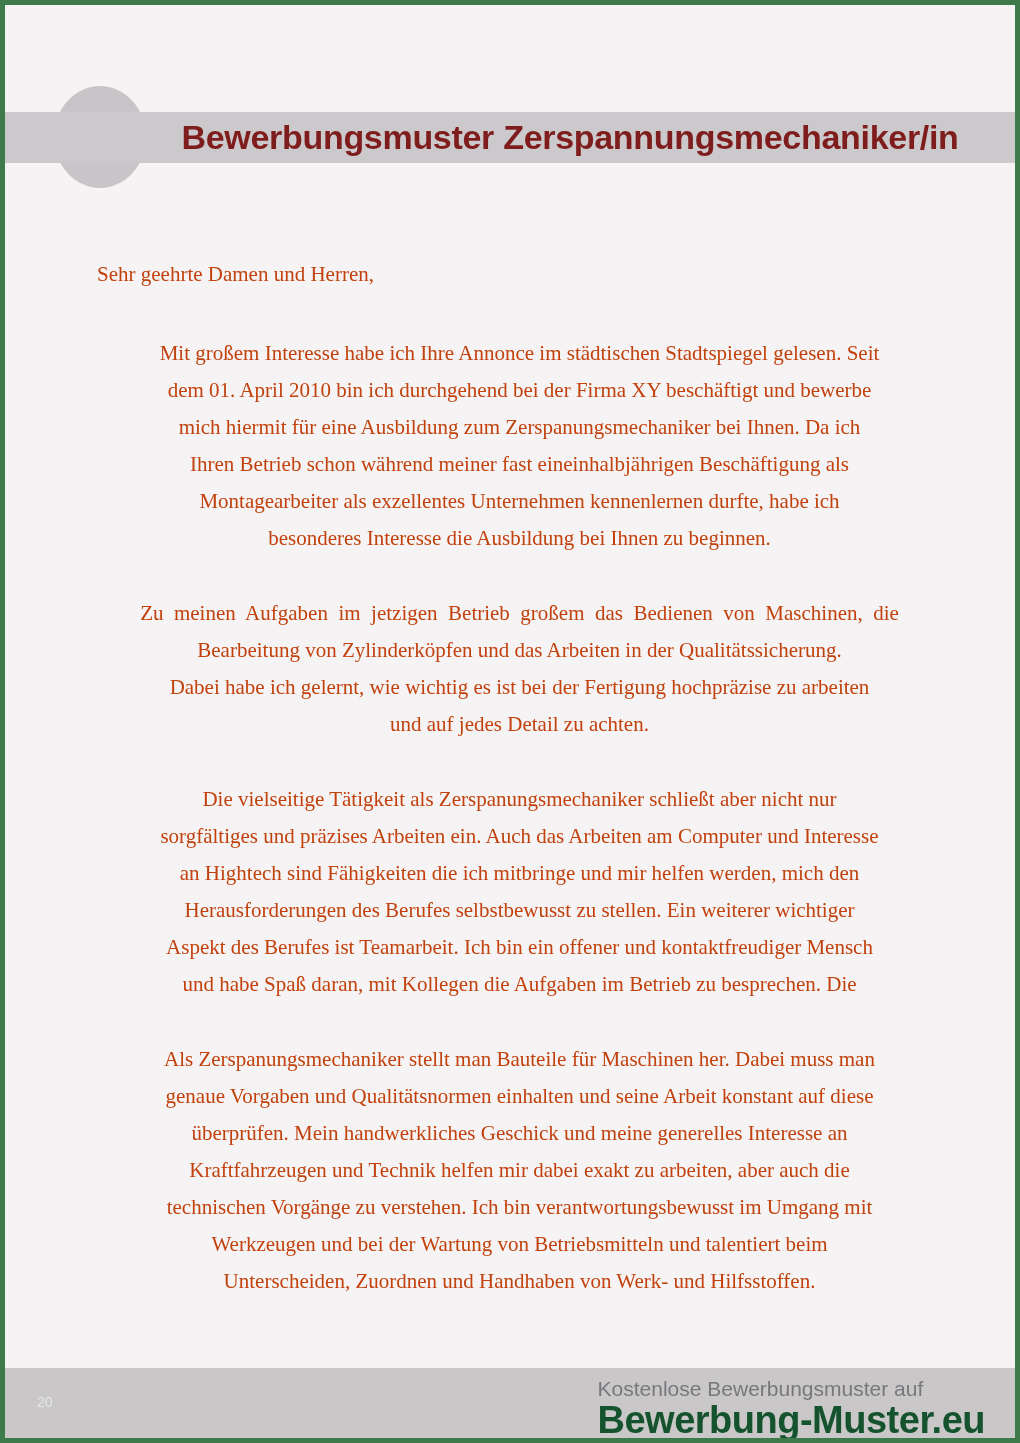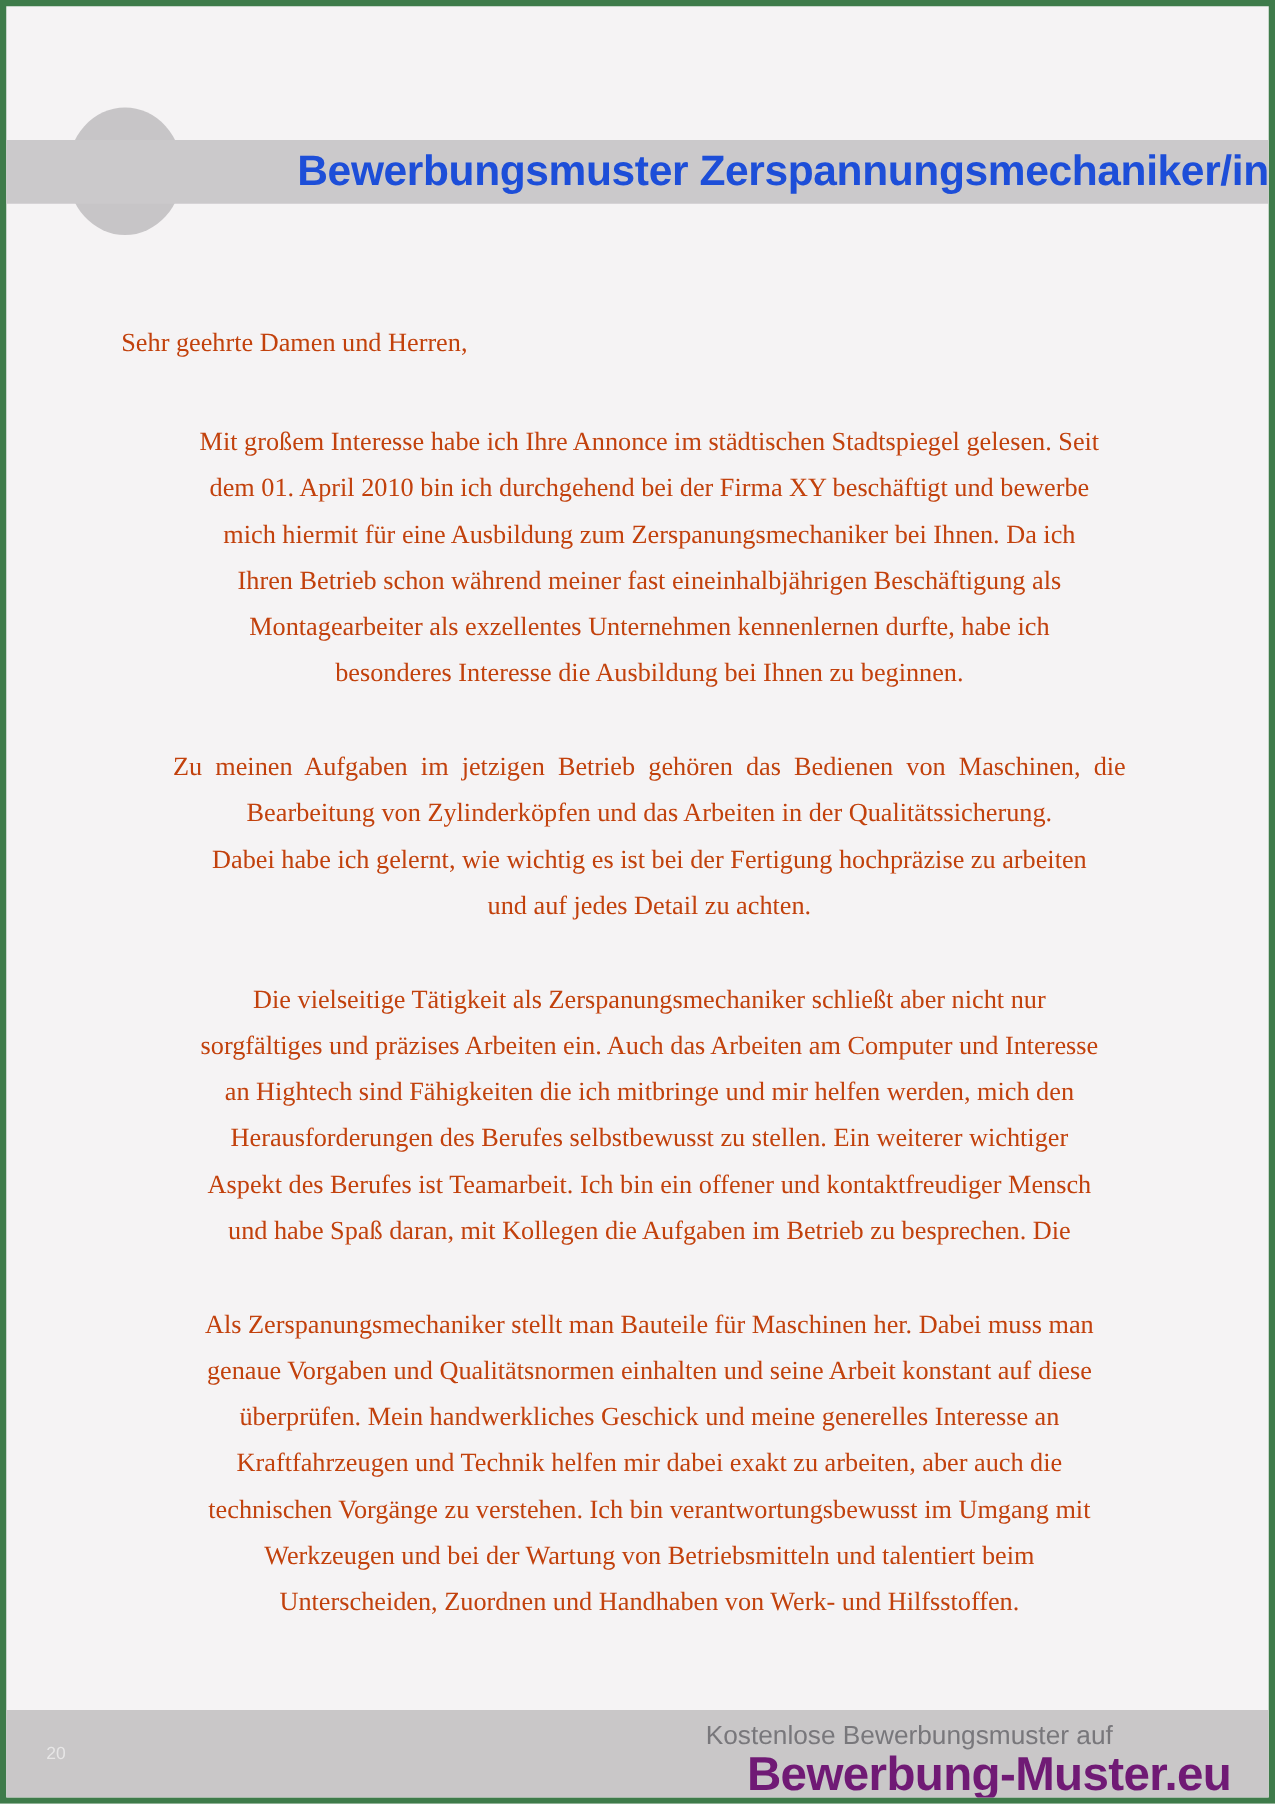--- a/index.html
+++ b/index.html
@@ -30,26 +30,26 @@
     left: 0;
     top: 107px;
     width: 100%;
     height: 51px;
     background: #CBC9CB;
     display: flex;
     align-items: center;
   }
   .banner-title {
     width: 100%;
-    text-align: right;
+    text-align: center;
     padding-left: 120px;
     font-weight: bold;
     font-size: 34px;
     letter-spacing: -0.3px;
-    color: #1d4ed8;
+    color: #7f1d1d;
     white-space: nowrap;
   }
 
   .body-text {
     position: absolute;
     left: 92px;
     top: 251px;
     width: 845px;
     font-family: "Liberation Serif", serif;
     font-size: 21px;
@@ -74,24 +74,23 @@
   }
   .footer-tagline {
     font-size: 21px;
     color: #78777B;
     line-height: 1.1;
   }
   .footer-brand {
     font-size: 38px;
     font-weight: bold;
     letter-spacing: -0.5px;
-    color: #701a75;
+    color: #14532d;
     line-height: 1.0;
     margin-top: 1px;
-    margin-left: 33px;
   }
   .page-number {
     position: absolute;
     left: 32px;
     top: 26px;
     font-size: 14px;
     color: rgba(255,255,255,0.55);
   }
 </style>
 </head>
@@ -106,21 +105,21 @@
   </div>
 
   <div class="body-text">
     <div class="salutation">Sehr geehrte Damen und Herren,</div>
     <div class="para">Mit großem Interesse habe ich Ihre Annonce im städtischen Stadtspiegel gelesen. Seit
 dem 01. April 2010 bin ich durchgehend bei der Firma XY beschäftigt und bewerbe
 mich hiermit für eine Ausbildung zum Zerspanungsmechaniker bei Ihnen. Da ich
 Ihren Betrieb schon während meiner fast eineinhalbjährigen Beschäftigung als
 Montagearbeiter als exzellentes Unternehmen kennenlernen durfte, habe ich
 besonderes Interesse die Ausbildung bei Ihnen zu beginnen.</div>
-    <div class="para">Zu  meinen  Aufgaben  im  jetzigen  Betrieb  gehören  das  Bedienen  von  Maschinen,  die
+    <div class="para">Zu  meinen  Aufgaben  im  jetzigen  Betrieb  großem  das  Bedienen  von  Maschinen,  die
 Bearbeitung von Zylinderköpfen und das Arbeiten in der Qualitätssicherung.
 Dabei habe ich gelernt, wie wichtig es ist bei der Fertigung hochpräzise zu arbeiten
 und auf jedes Detail zu achten.</div>
     <div class="para">Die vielseitige Tätigkeit als Zerspanungsmechaniker schließt aber nicht nur
 sorgfältiges und präzises Arbeiten ein. Auch das Arbeiten am Computer und Interesse
 an Hightech sind Fähigkeiten die ich mitbringe und mir helfen werden, mich den
 Herausforderungen des Berufes selbstbewusst zu stellen. Ein weiterer wichtiger
 Aspekt des Berufes ist Teamarbeit. Ich bin ein offener und kontaktfreudiger Mensch
 und habe Spaß daran, mit Kollegen die Aufgaben im Betrieb zu besprechen. Die</div>
     <div class="para">Als Zerspanungsmechaniker stellt man Bauteile für Maschinen her. Dabei muss man

